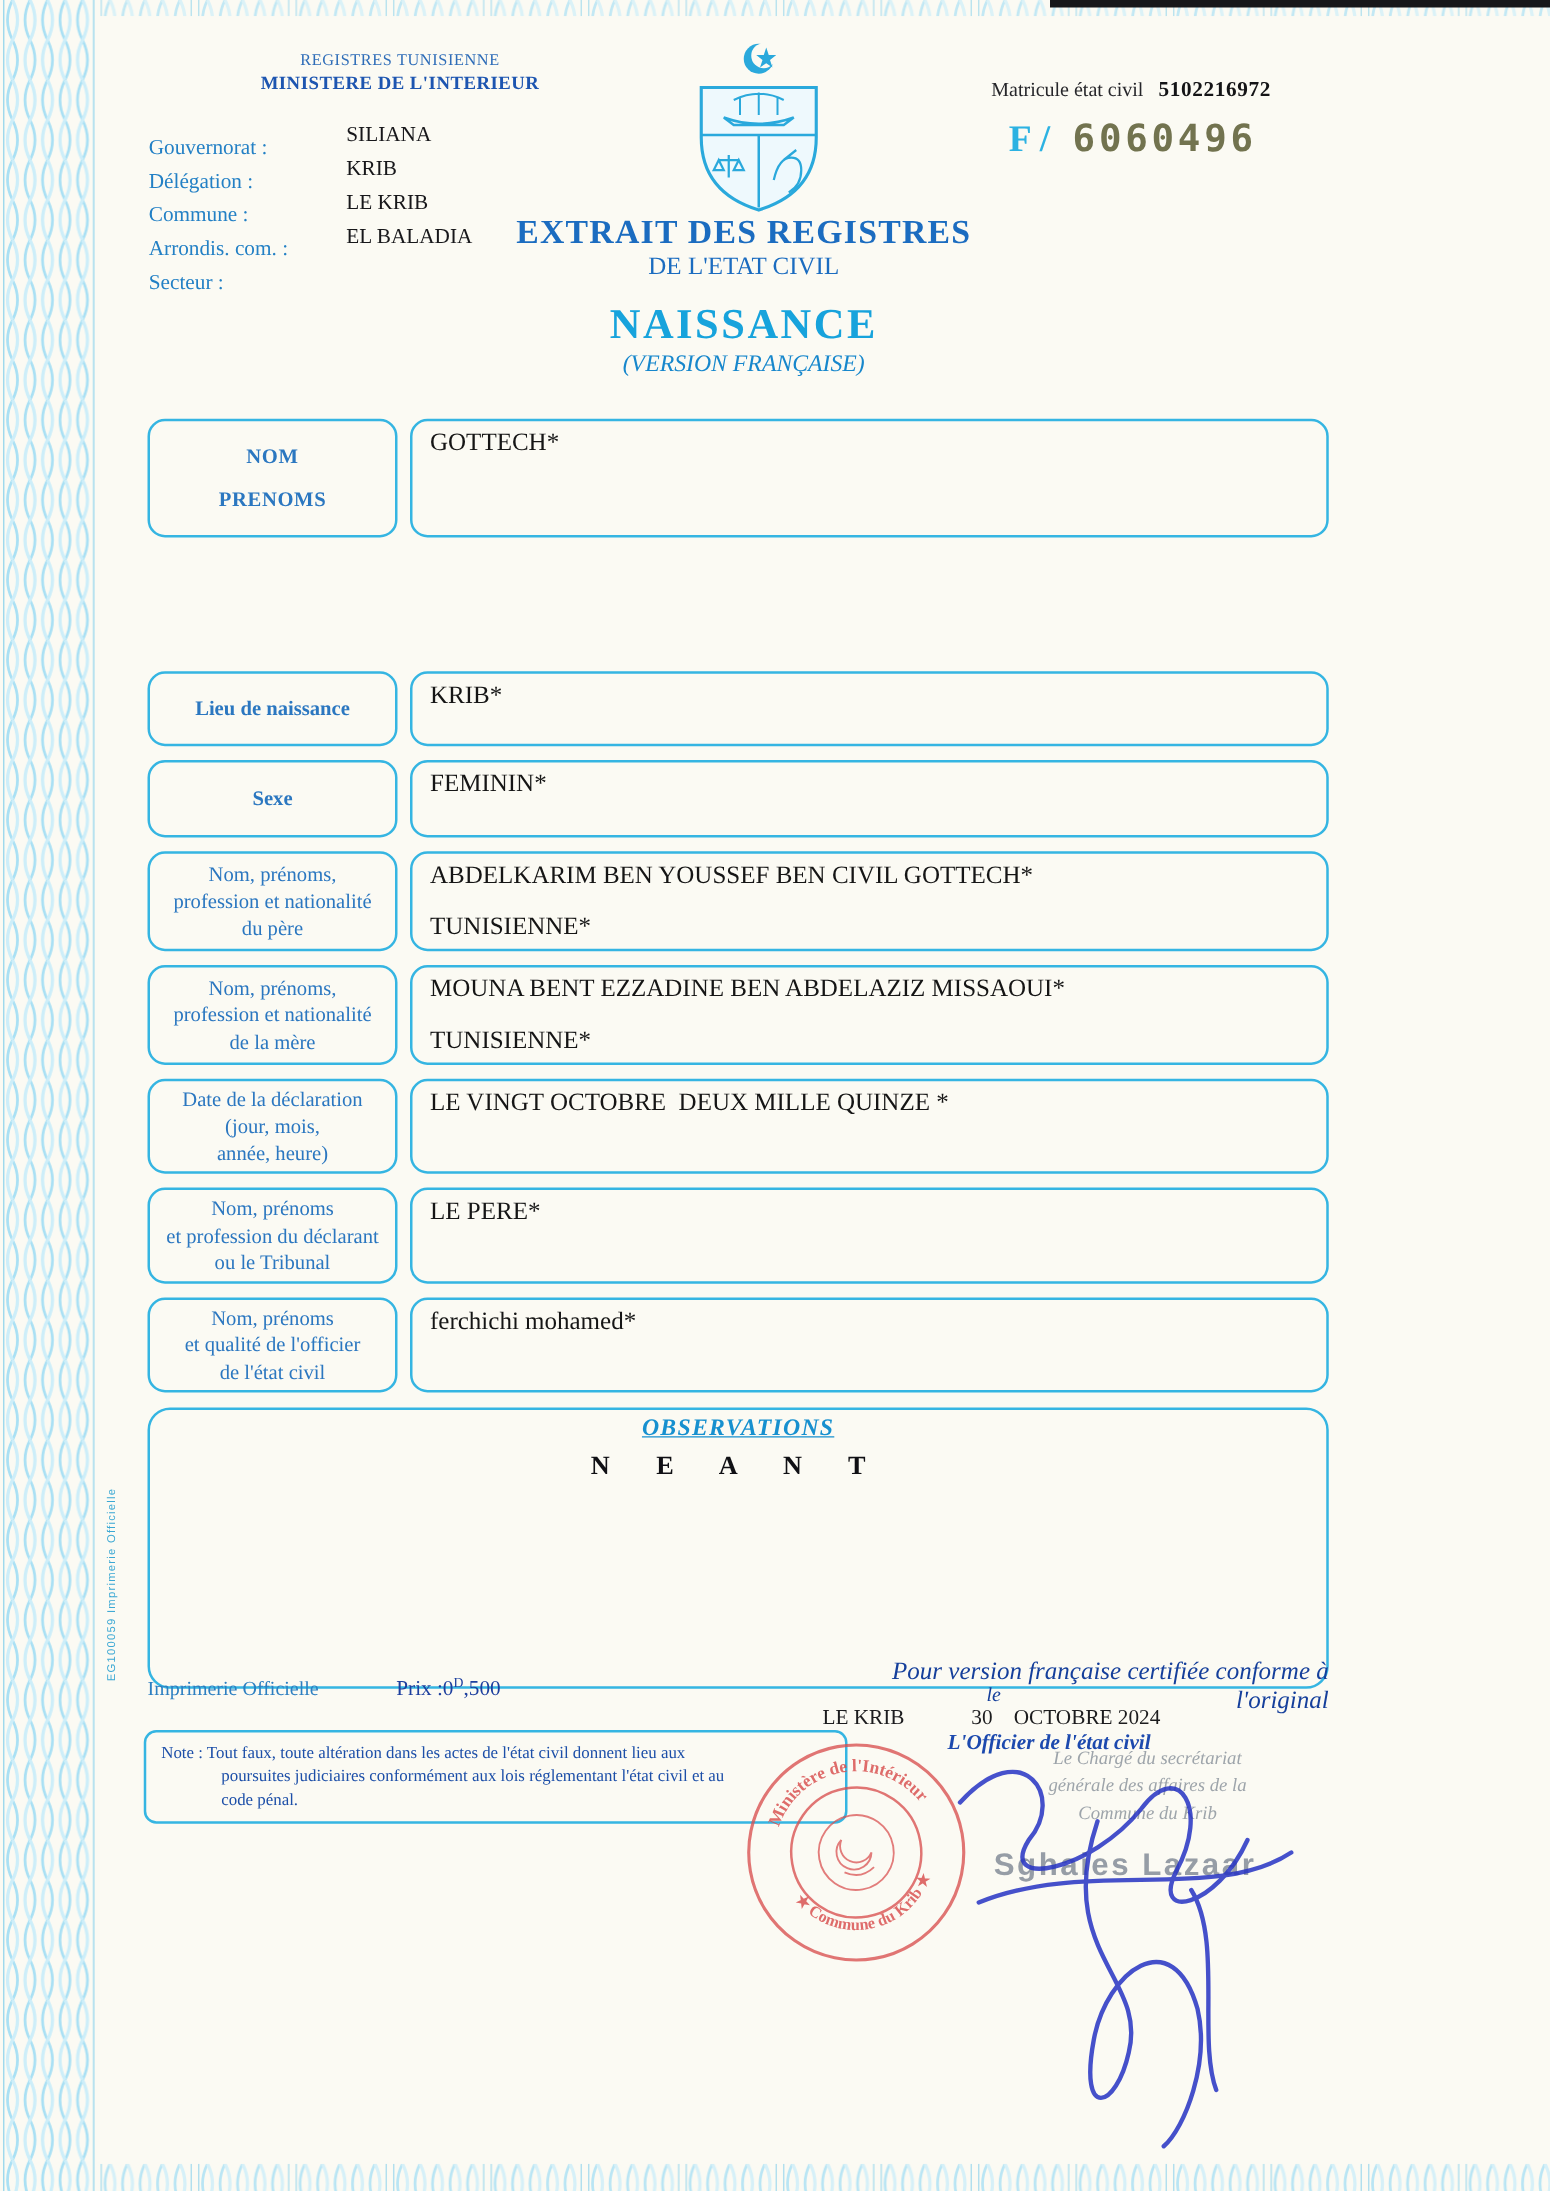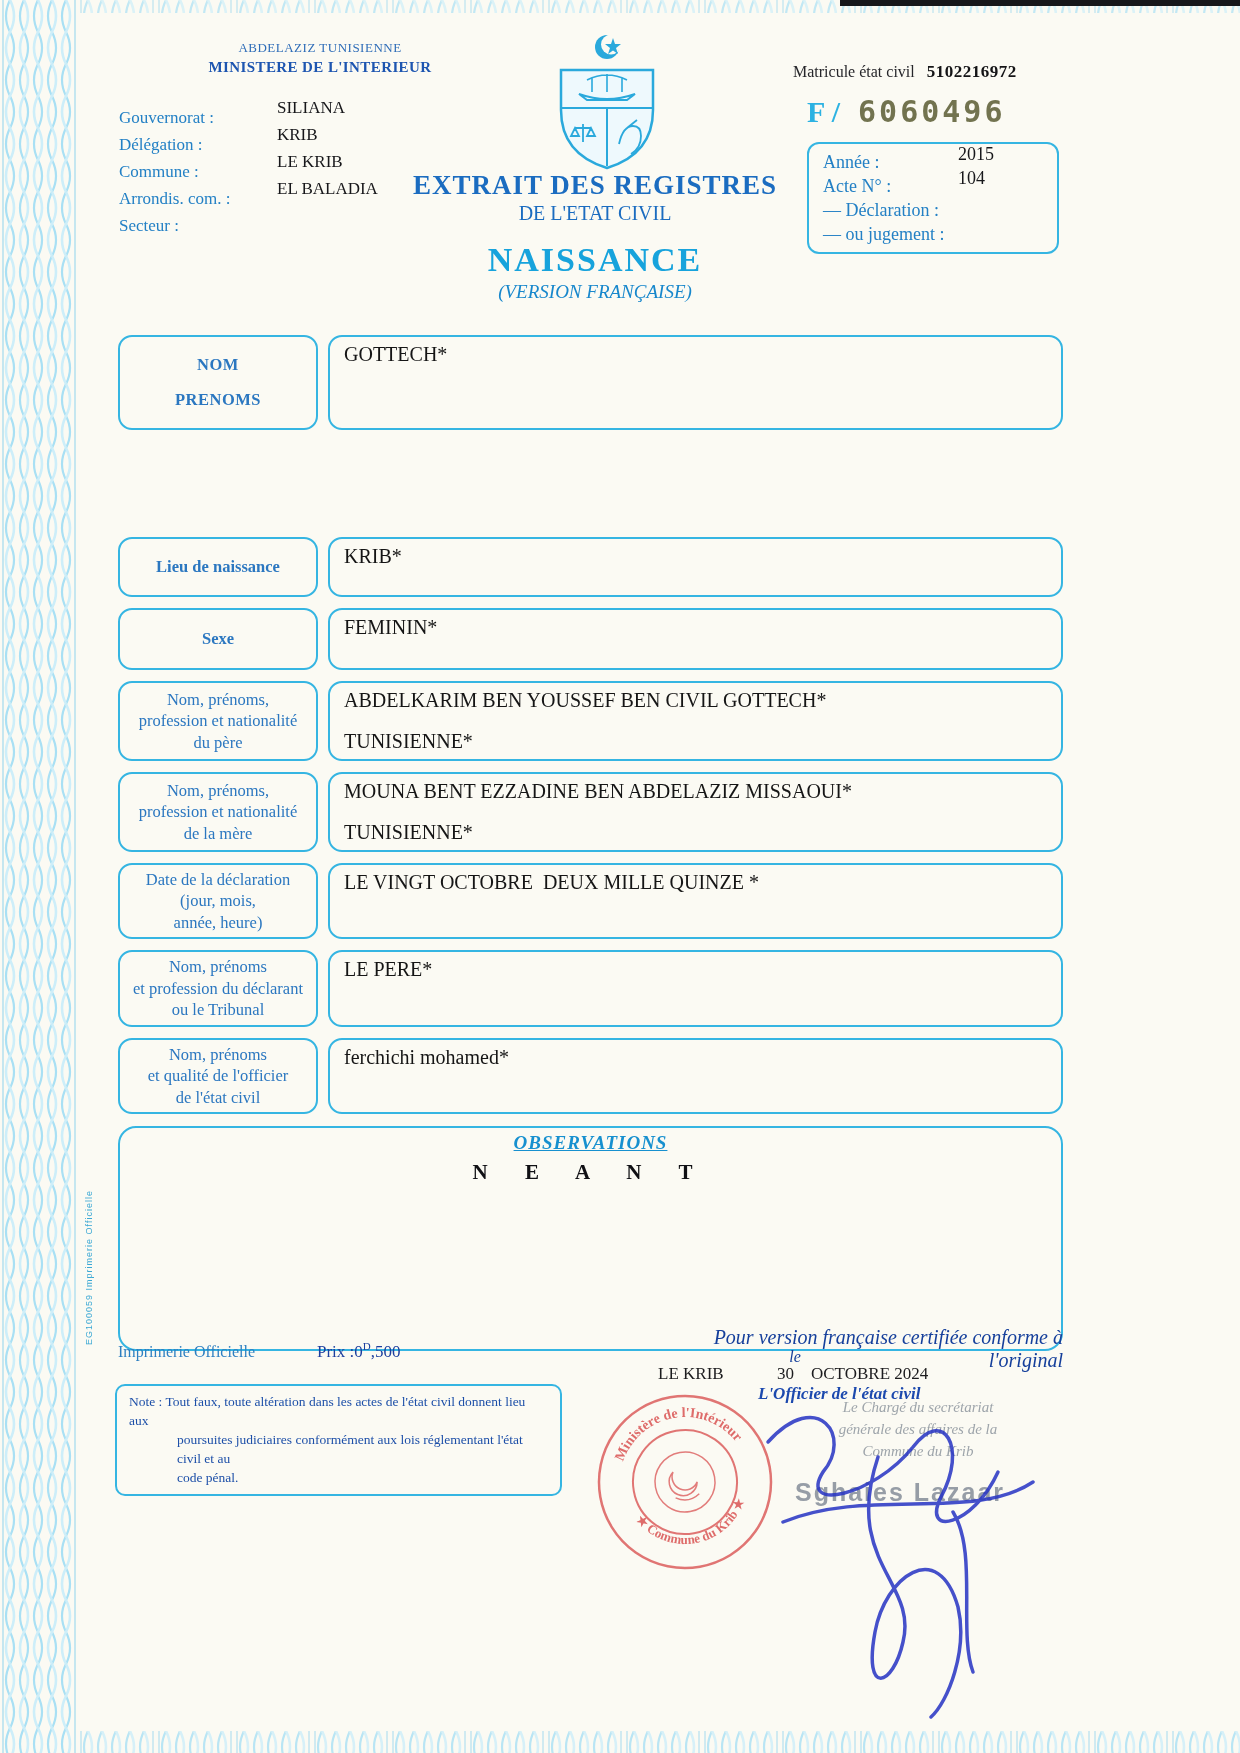--- a/index.html
+++ b/index.html
@@ -87,21 +87,21 @@
   .dateline { position:absolute; left:682px; top:1344px; font-size:17px; color:#1c1c1e; white-space:pre; }
   .officer-title { position:absolute; left:663px; top:1364px; font-size:17px; font-weight:bold;
                    font-style:italic; color:#1c49ae; z-index:3; }
   .residue { position:absolute; left:668px; top:1376px; width:310px; text-align:center;
              font-size:15px; font-style:italic; color:rgba(125,135,146,.75); line-height:22px;
              filter:blur(.4px); z-index:1; white-space:pre-line; }
   .officer-name { position:absolute; left:700px; top:1458px; font-family:"Liberation Sans", sans-serif;
                   font-size:25px; font-weight:bold; color:#969da6; letter-spacing:2px;
                   filter:blur(.5px); z-index:2; }
 
-  .note-box { position:absolute; left:20px; top:1364px; width:447px; border:2px solid #35b5e2;
+  .note-box { position:absolute; left:20px; top:1364px; width:563px; border:2px solid #35b5e2;
               border-radius:10px; padding:7px 12px; font-size:13.5px; color:#1d4fa8; line-height:1.4; }
   .note-line2, .note-line3 { margin-left:48px; }
 
   .stamp { position:absolute; left:500px; top:1372px; width:180px; height:180px;
            transform:rotate(-10deg); opacity:.9; z-index:4; }
   .signature { position:absolute; left:628px; top:1352px; width:340px; height:360px; z-index:5; }
 
   .side-text { position:absolute; left:84px; top:1185px; height:160px; writing-mode:vertical-rl;
                transform:rotate(180deg); font-size:9px; color:#3ba8d4; letter-spacing:1px;
                font-family:"Liberation Sans", sans-serif; }
@@ -140,21 +140,21 @@
     <rect width="1162" height="13" fill="url(#guilloche)" opacity=".7"></rect>
   </svg>
   <svg class="deco-bottom" xmlns="http://www.w3.org/2000/svg">
     <rect width="1162" height="22" fill="url(#guilloche)" opacity=".8"></rect>
   </svg>
   <div class="scan-bar"></div>
 
   <div class="content">
 
     <div class="hdr-left">
-      <div class="republic">ABDELAZIZ TUNISIENNE</div>
+      <div class="republic">REGISTRES TUNISIENNE</div>
       <div class="ministry">MINISTERE DE L'INTERIEUR</div>
     </div>
 
     <div class="emblem">
       <svg width="120" height="145" viewBox="0 0 120 145" xmlns="http://www.w3.org/2000/svg">
         <circle cx="60" cy="19" r="12" fill="#2aa9dc"></circle>
         <circle cx="64" cy="16.5" r="10" fill="#fbfaf3"></circle>
         <polygon points="66,10 68,16 74,16 69,20 71,26 66,22.5 61,26 63,20 58,16 64,16" fill="#2aa9dc"></polygon>
         <path d="M14,42 H106 V82 Q106,126 60,140 Q14,126 14,82 Z" fill="#eef9fd" stroke="#2aa9dc" stroke-width="2.5"></path>
         <path d="M14,80 H106" stroke="#2aa9dc" stroke-width="2"></path>
@@ -199,36 +199,20 @@
       </div>
     </div>
 
     <div class="title-block">
       <div class="t1">EXTRAIT DES REGISTRES</div>
       <div class="t2">DE L'ETAT CIVIL</div>
       <div class="t3">NAISSANCE</div>
       <div class="t4">(VERSION FRANÇAISE)</div>
     </div>
 
-    <div class="acte-box">
-      <div class="acte-row">
-        <span class="lab">Année :</span>
-        <span class="val">2015</span>
-      </div>
-      <div class="acte-row">
-        <span class="lab">Acte N° :</span>
-        <span class="val">104</span>
-      </div>
-      <div class="acte-row single">
-        <span class="lab">— Déclaration :</span>
-      </div>
-      <div class="acte-row single">
-        <span class="lab">— ou jugement :</span>
-      </div>
-    </div>
 
     <div class="fields">
 
       <div class="field-row r1">
         <div class="lbox">NOM
 PRENOMS</div>
         <div class="vbox">
           <div class="vline">GOTTECH*</div>
         </div>
       </div>

